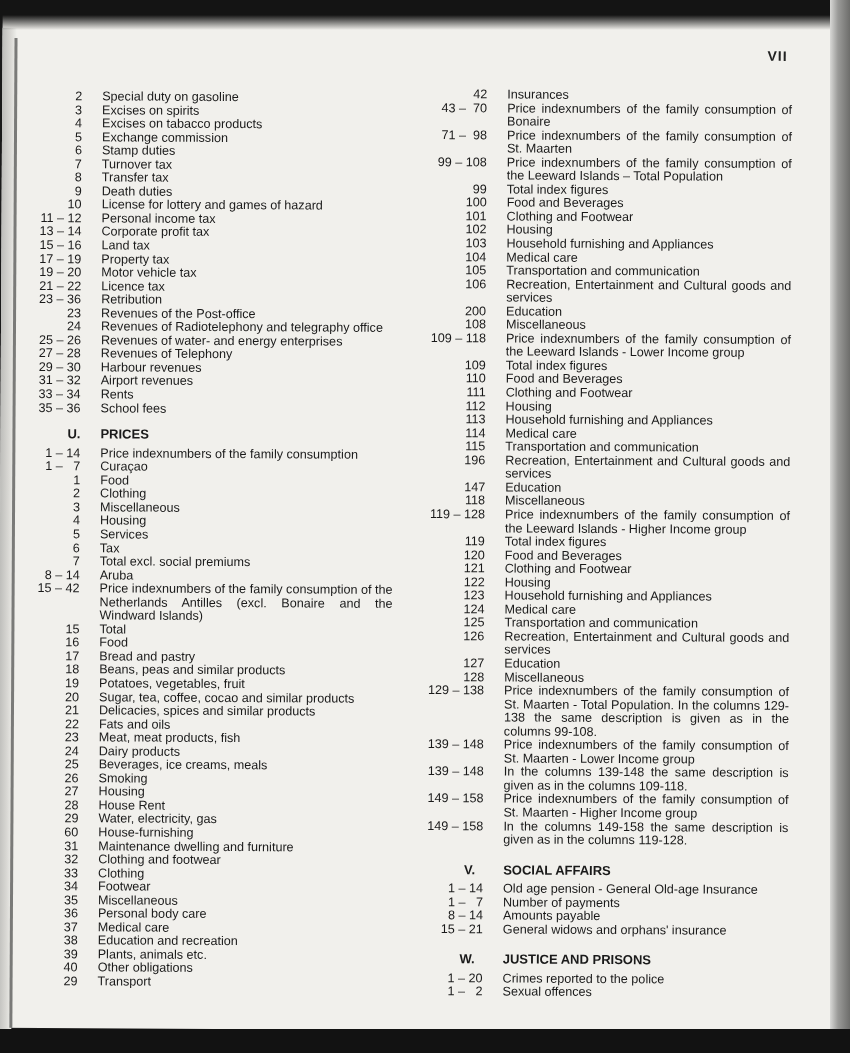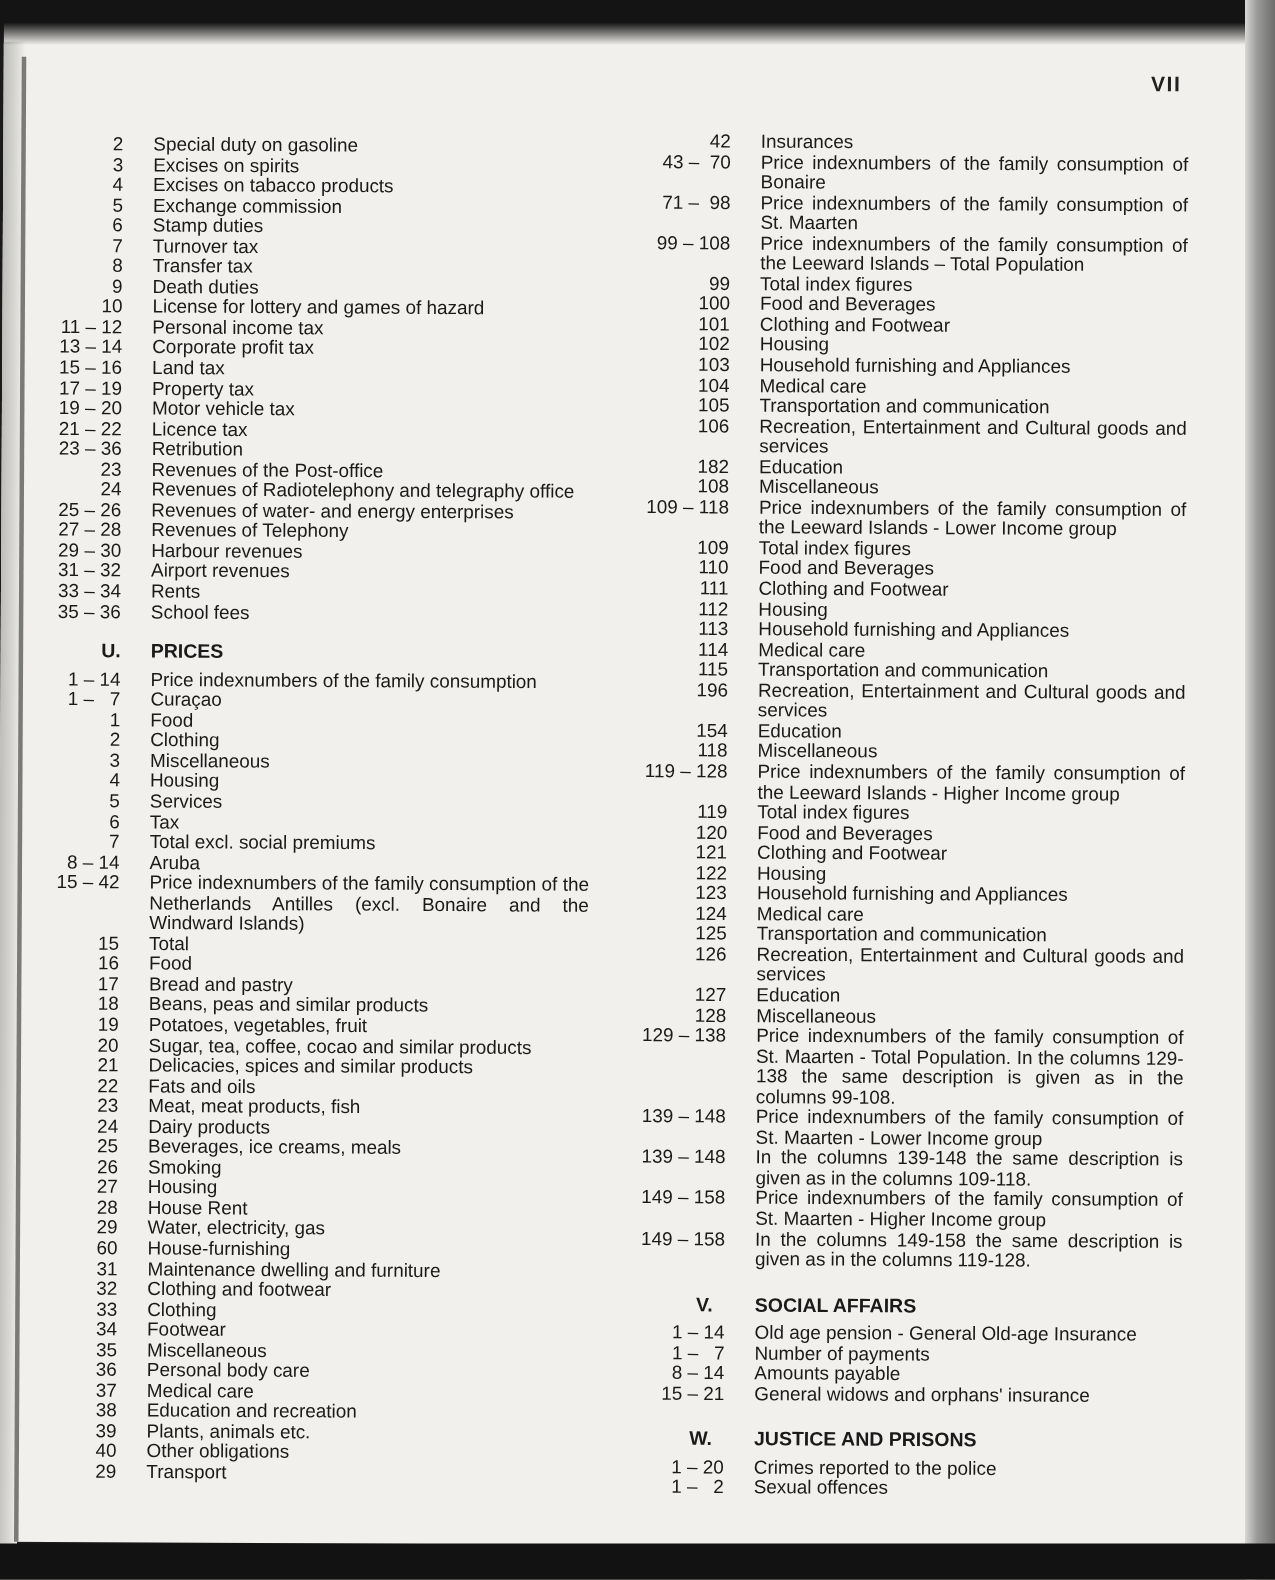--- a/index.html
+++ b/index.html
@@ -358,21 +358,21 @@
         </div>
         <div class="row">
           <span class="num">105</span>
           <span class="txt">Transportation and communication</span>
         </div>
         <div class="row">
           <span class="num">106</span>
           <span class="txt">Recreation, Entertainment and Cultural goods and services</span>
         </div>
         <div class="row">
-          <span class="num">182</span>
+          <span class="num">200</span>
           <span class="txt">Education</span>
         </div>
         <div class="row">
           <span class="num">108</span>
           <span class="txt">Miscellaneous</span>
         </div>
         <div class="row">
           <span class="num">109 – 118</span>
           <span class="txt">Price indexnumbers of the family consumption of the Leeward Islands - Lower Income group</span>
         </div>
@@ -402,21 +402,21 @@
         </div>
         <div class="row">
           <span class="num">115</span>
           <span class="txt">Transportation and communication</span>
         </div>
         <div class="row">
           <span class="num">196</span>
           <span class="txt">Recreation, Entertainment and Cultural goods and services</span>
         </div>
         <div class="row">
-          <span class="num">154</span>
+          <span class="num">147</span>
           <span class="txt">Education</span>
         </div>
         <div class="row">
           <span class="num">118</span>
           <span class="txt">Miscellaneous</span>
         </div>
         <div class="row">
           <span class="num">119 – 128</span>
           <span class="txt">Price indexnumbers of the family consumption of the Leeward Islands - Higher Income group</span>
         </div>

